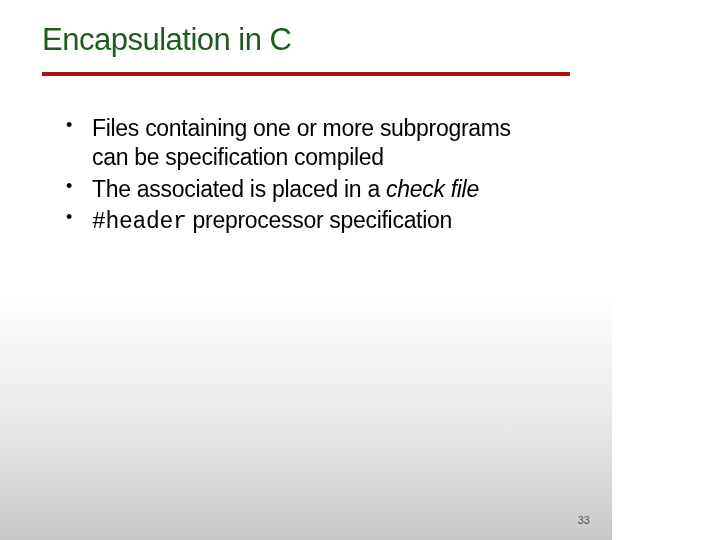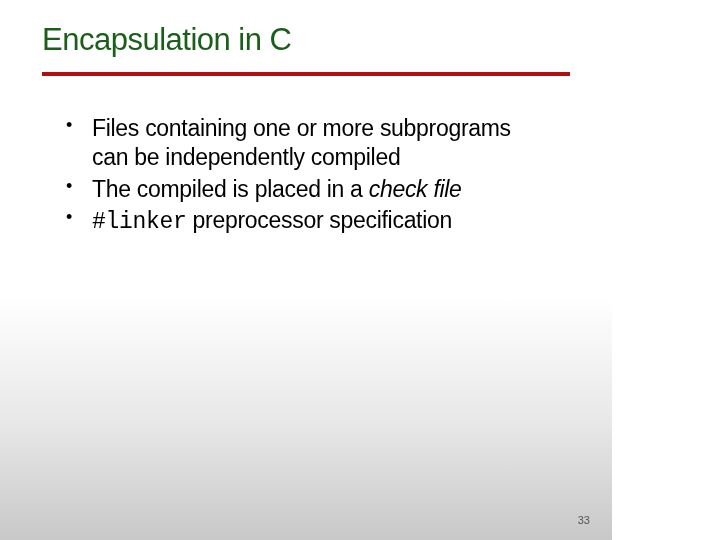--- a/index.html
+++ b/index.html
@@ -69,19 +69,19 @@
   }
 </style>
 </head>
 <body>
 
 <div class="slide">
   <div class="title">Encapsulation in C</div>
   <div class="rule"></div>
   <div class="body">
     <ul>
-      <li><span>Files containing one or more subprograms can be independently compiled</span></li>
-      <li><span>The compiled is placed in a </span><span class="italic">check file</span></li>
-      <li><span class="mono">#linker</span><span> preprocessor specification</span></li>
+      <li><span>Files containing one or more subprograms can be specification compiled</span></li>
+      <li><span>The associated is placed in a </span><span class="italic">check file</span></li>
+      <li><span class="mono">#header</span><span> preprocessor specification</span></li>
     </ul>
   </div>
   <div class="pagenum">33</div>
 </div>
 
 </body></html>

